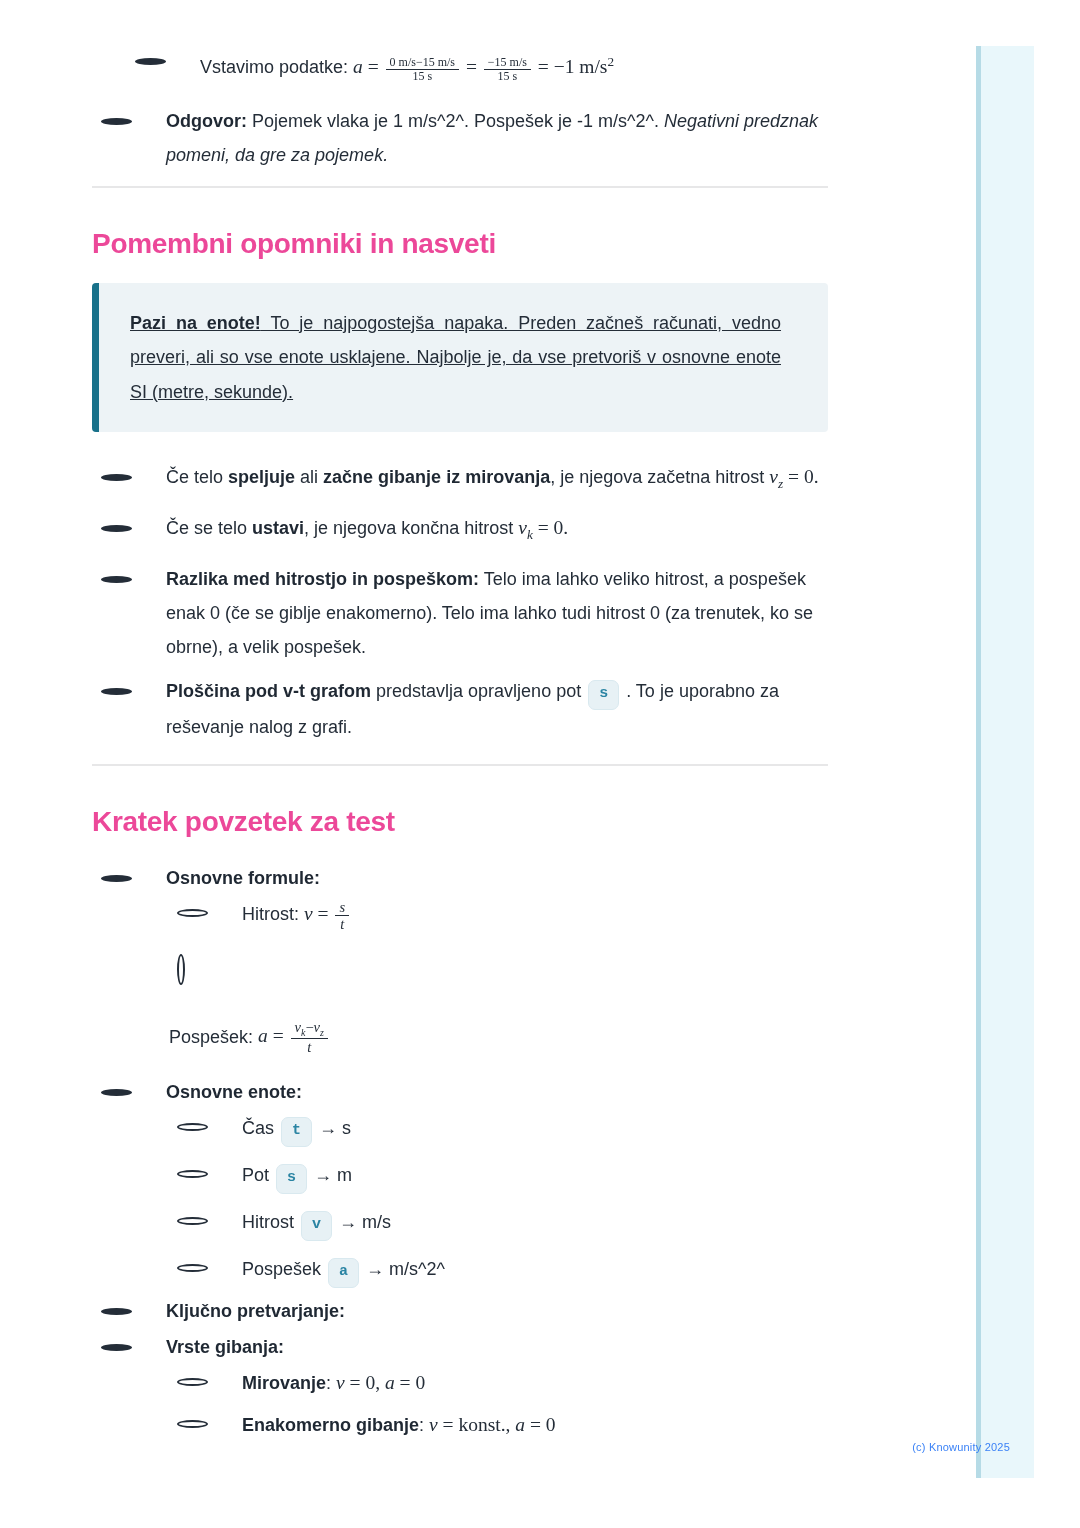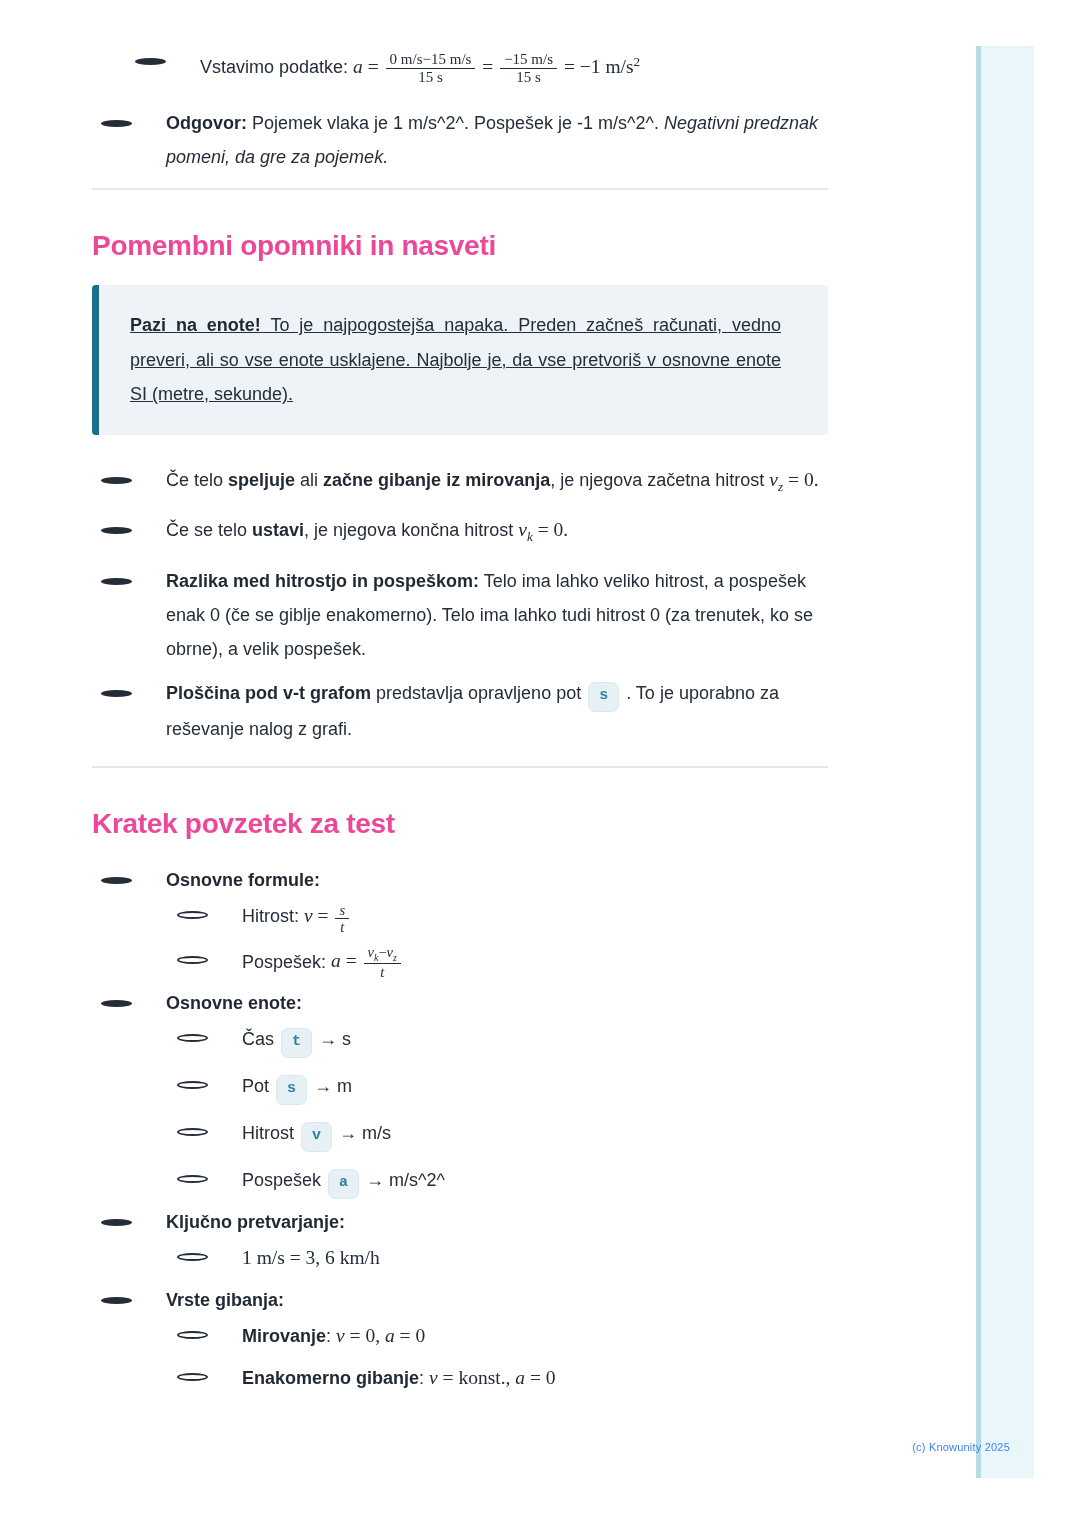--- a/index.html
+++ b/index.html
@@ -40,21 +40,21 @@
   .math { font-family:"Liberation Serif", serif; font-size:19.5px; }
   .mi { font-style:italic; }
   .math sub { font-size:68%; font-style:italic; }
   sup { font-size:68%; }
   .frac {
     display:inline-block; text-align:center; vertical-align:-0.65em;
     line-height:1.12; margin:0 2px;
   }
   .frac .num, .frac .den { display:block; padding:0 4px; }
   .frac .den { border-top:1.4px solid #242d38; }
-  .frac.big { font-size:15px; }
+  .frac.big { font-size:12px; }
   .frac.small { font-size:14.5px; }
 
   
   .divider { border:none; border-top:2px solid #e7e7e8; margin:0; }
   .divider1 { margin-top:14px; }
   .divider2 { margin-top:20px; }
 
   
   .section-title {
     color:#ec4899; font-size:28px; font-weight:700;
@@ -180,21 +180,21 @@
       <span class="marker dot"></span>
       <div class="body">
         <b>Osnovne formule:</b>
         <div class="sub-list">
           <div class="li" style="margin-left:3px; margin-bottom:9px;">
             <span class="marker circle"></span>
             <div class="body">
               <span>Hitrost: </span><span class="math"><span class="mi">v</span><span> = </span><span class="frac small"><span class="num mi">s</span><span class="den mi">t</span></span></span>
             </div>
           </div>
-          <div class="li" style="margin-left:3px; margin-bottom:4px;">
+          <div class="li" style="margin-left:3px; margin-bottom:18px;flex-direction:column;">
             <span class="marker circle"></span>
             <div class="body">
               <span>Pospešek: </span><span class="math"><span class="mi">a</span><span> = </span><span class="frac small"><span class="num"><span class="mi">v</span><sub>k</sub><span>−</span><span class="mi">v</span><sub>z</sub></span><span class="den mi">t</span></span></span>
             </div>
           </div>
         </div>
       </div>
     </div>
 
     <div class="li" style="margin-bottom:2px;">
@@ -227,26 +227,20 @@
             </div>
           </div>
         </div>
       </div>
     </div>
 
     <div class="li" style="margin-bottom:2px;">
       <span class="marker dot"></span>
       <div class="body">
         <b>Ključno pretvarjanje:</b>
-        <div class="sub-list">
-          <div class="li" style="margin-left:3px; margin-bottom:6px;">
-            <span class="marker circle"></span>
-            <div class="body math">1 m/s = 3, 6 km/h</div>
-          </div>
-        </div>
       </div>
     </div>
 
     <div class="li">
       <span class="marker dot"></span>
       <div class="body">
         <b>Vrste gibanja:</b>
         <div class="sub-list">
           <div class="li" style="margin-left:3px; margin-bottom:8px;">
             <span class="marker circle"></span>

